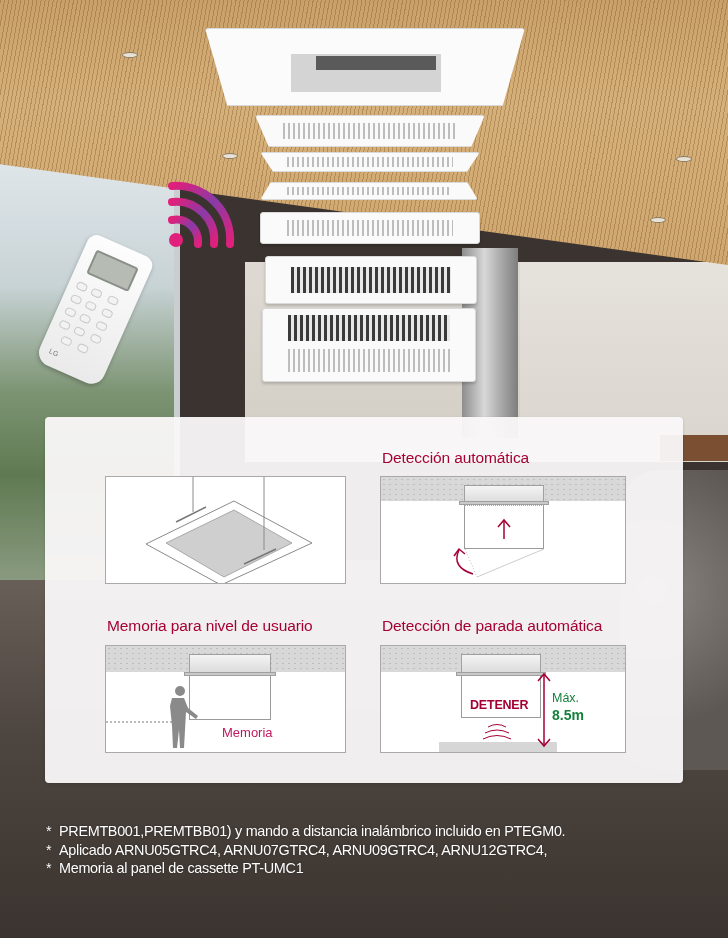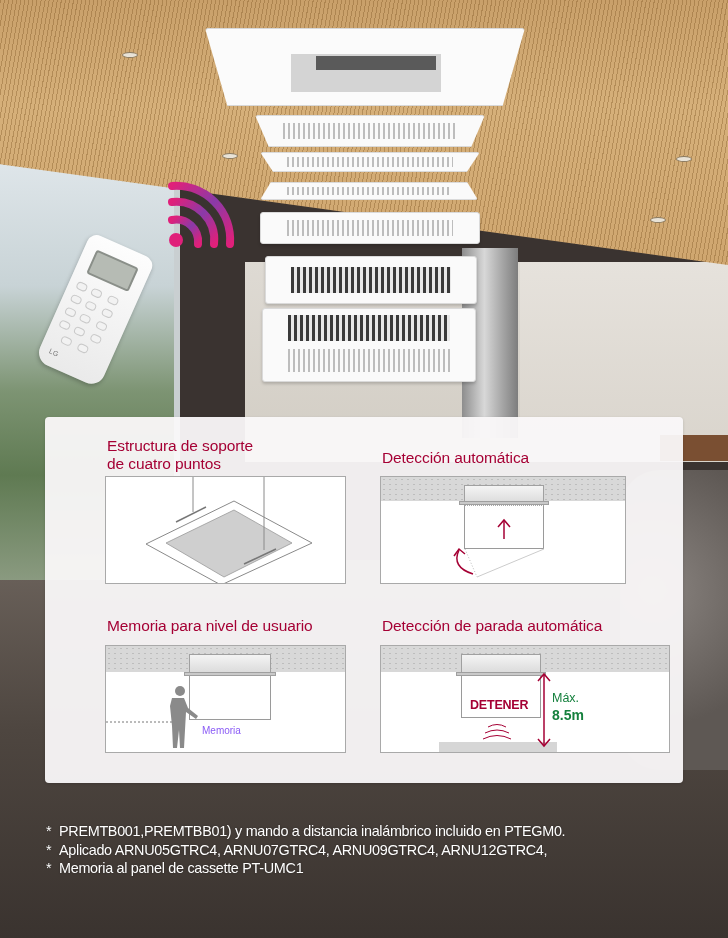--- a/index.html
+++ b/index.html
@@ -85,21 +85,21 @@
   }
   .ceil-band {
     position:absolute; left:0; top:0; right:0; height: 24px;
     background-color:#d8d8d8;
     background-image: radial-gradient(#bdbdbd 0.7px, transparent 0.8px);
     background-size: 6px 5px;
   }
   .panel-box { position:absolute; background:#fff; border:1px solid #9a9a9a; border-top: none; }
   .panel-top { position:absolute; background: linear-gradient(180deg,#f4f4f4,#dcdcdc); border:1px solid #a0a0a0; }
   .panel-flange { position:absolute; height: 4px; background:#c9c9c9; border:1px solid #9f9f9f; }
-  .red-label { position:absolute; font-size: 10px; color:#8b5cf6; }
+  .red-label { position:absolute; font-size: 13px; color:#be185d;margin-left:20px; }
   .stop-label { position:absolute; font-size: 12.5px; font-weight: bold; color:#a50034; letter-spacing: -0.2px; }
   .dim-label { position:absolute; font-size: 12.5px; color:#15803d; line-height: 17px; }
   .dim-label b { font-weight: bold; font-size: 14px; }
 
   
   .notes { position:absolute; left: 46px; top: 822px; width: 660px; color:#fff; font-size: 14.4px; line-height: 18.6px; letter-spacing: -0.3px; text-shadow: 0 0 2px rgba(0,0,0,0.4); }
   .note { position: relative; padding-left: 13px; }
   .note .star { position:absolute; left: 0; top: 0; }
 </style>
 </head>
@@ -173,24 +173,20 @@
     <div class="remote-btn" style="left:24px;top:92px"></div>
     <div class="remote-btn" style="left:42px;top:92px"></div>
     <div class="remote-btn" style="left:16px;top:106px"></div>
     <div class="remote-btn" style="left:34px;top:106px"></div>
     <span style="position:absolute;left:10px;top:122px;font-size:7px;color:#777;">LG</span>
   </div>
 </div>
 
 <div class="card">
 
-  <div class="feature-title" style="left:62px;top:20px;">
-    <div>Estructura de soporte</div>
-    <div>de cuatro puntos</div>
-  </div>
   <div class="diagram" style="left:60px;top:59px;width:241px;height:108px;">
     <svg width="241" height="108" viewBox="0 0 241 108">
       <polygon points="40,67 128,24 206,66 115,108" fill="#fff" stroke="#8a8a8a" stroke-width="1"></polygon>
       <polygon points="60,66 128,33 186,66 118,100" fill="#cfcfcf" stroke="#999" stroke-width="0.8"></polygon>
       <line x1="87" y1="0" x2="87" y2="35" stroke="#8a8a8a"></line>
       <line x1="158" y1="0" x2="158" y2="73" stroke="#8a8a8a"></line>
       <line x1="70" y1="45" x2="100" y2="30" stroke="#777" stroke-width="1.5"></line>
       <line x1="138" y1="87" x2="170" y2="72" stroke="#777" stroke-width="1.5"></line>
     </svg>
   </div>
@@ -219,21 +215,21 @@
     <div class="panel-box" style="left:83px;top:30px;width:82px;height:44px;"></div>
     <svg width="241" height="108" viewBox="0 0 241 108" style="position:absolute;left:0;top:0">
       <line x1="0" y1="76" x2="70" y2="76" stroke="#777" stroke-dasharray="2,2"></line>
       <circle cx="74" cy="45" r="5" fill="#8a8a8a"></circle>
       <path d="M66 52 L78 52 L82 62 L92 70 L90 73 L80 66 L79 84 L78 102 L74 102 L73 84 L71 102 L67 102 L66 80 L64 60 Z" fill="#8a8a8a"></path>
     </svg>
     <div class="red-label" style="left:96px;top:79px;">Memoria</div>
   </div>
 
   <div class="feature-title" style="left:337px;top:200px;">Detección de parada automática</div>
-  <div class="diagram" style="left:335px;top:228px;width:290px;height:108px;">
+  <div class="diagram" style="left:335px;top:228px;width:246px;height:108px;">
     <div class="ceil-band" style="height:26px;"></div>
     <div class="panel-top" style="left:80px;top:8px;width:80px;height:19px;"></div>
     <div class="panel-flange" style="left:75px;top:26px;width:90px;"></div>
     <div class="panel-box" style="left:80px;top:30px;width:80px;height:42px;"></div>
     <div class="stop-label" style="left:89px;top:52px;">DETENER</div>
     <div style="position:absolute;left:58px;top:96px;width:118px;height:12px;background:#d6d6d6;"></div>
     <svg width="246" height="108" viewBox="0 0 246 108" style="position:absolute;left:0;top:0">
       <line x1="163" y1="28" x2="163" y2="100" stroke="#a50034" stroke-width="1.5"></line>
       <polyline points="157,35 163,28 169,35" fill="none" stroke="#a50034" stroke-width="1.5"></polyline>
       <polyline points="157,93 163,100 169,93" fill="none" stroke="#a50034" stroke-width="1.5"></polyline>

